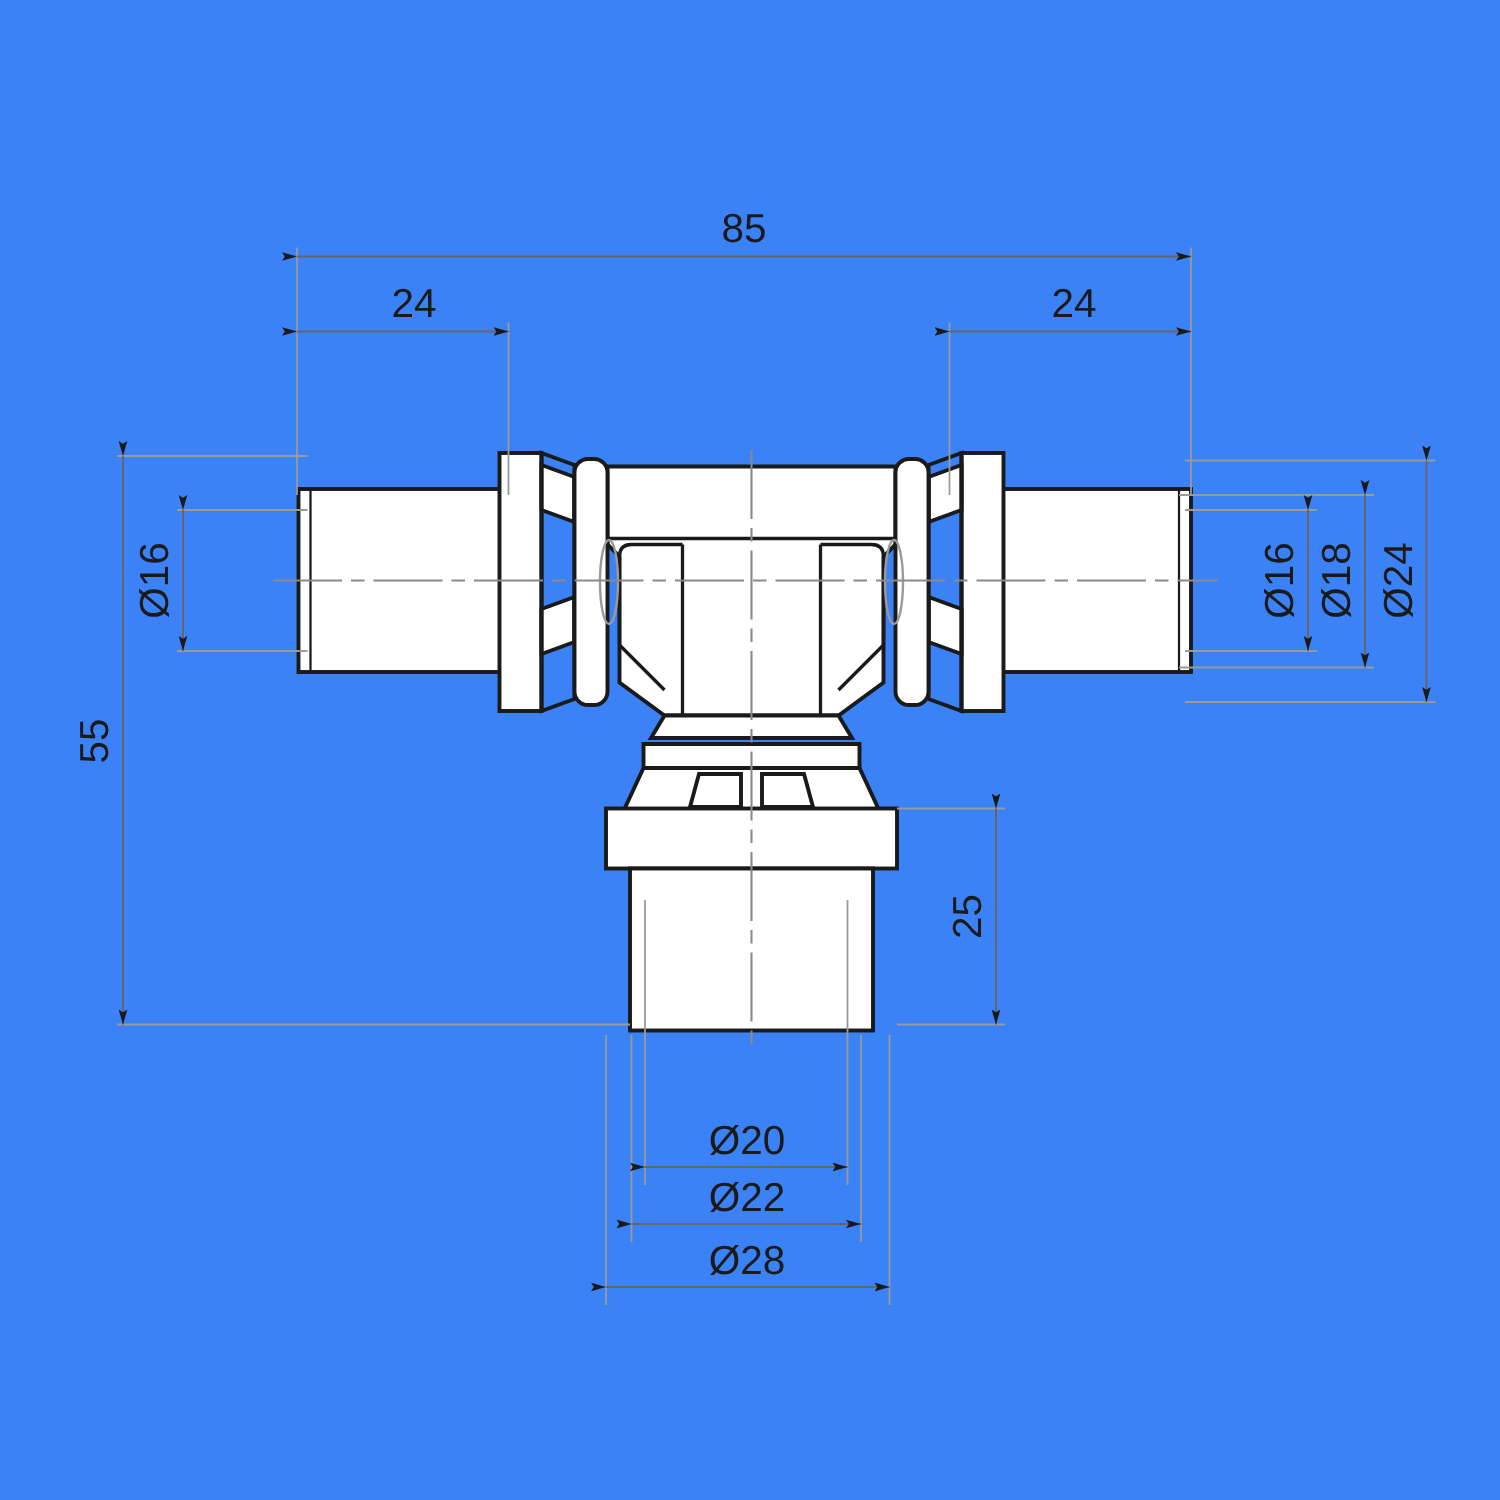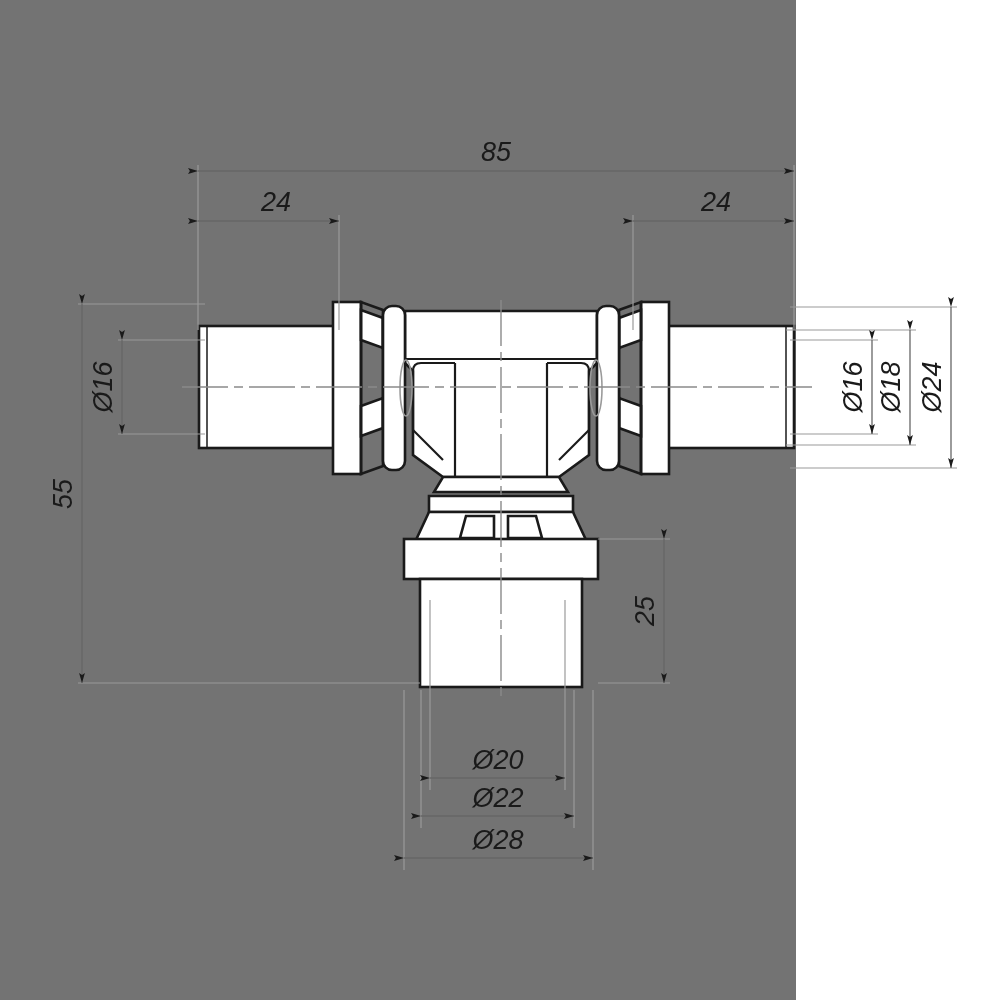--- a/index.html
+++ b/index.html
@@ -1,18 +1,18 @@
 <!DOCTYPE html>
 <html><head>
 <meta charset="utf-8">
 <style>
   html,body{margin:0;padding:0;background:#ffffff;}
   body{width:1000px;height:1000px;overflow:hidden;
        font-family:"Liberation Sans", sans-serif;}
-  #sheet{position:relative;width:796px;height:1000px;background:#737373;font-style:italic;}
+  #sheet{position:relative;width:1000px;height:1000px;background:#3b82f6;}
   svg{display:block;}
   text{font-family:"Liberation Sans", sans-serif;fill:#1a1a1a;}
 </style>
 </head>
 <body>
 
 <div id="sheet">
 <svg width="1000" height="1000" viewBox="0 0 1000 1000">
 
   <defs>

